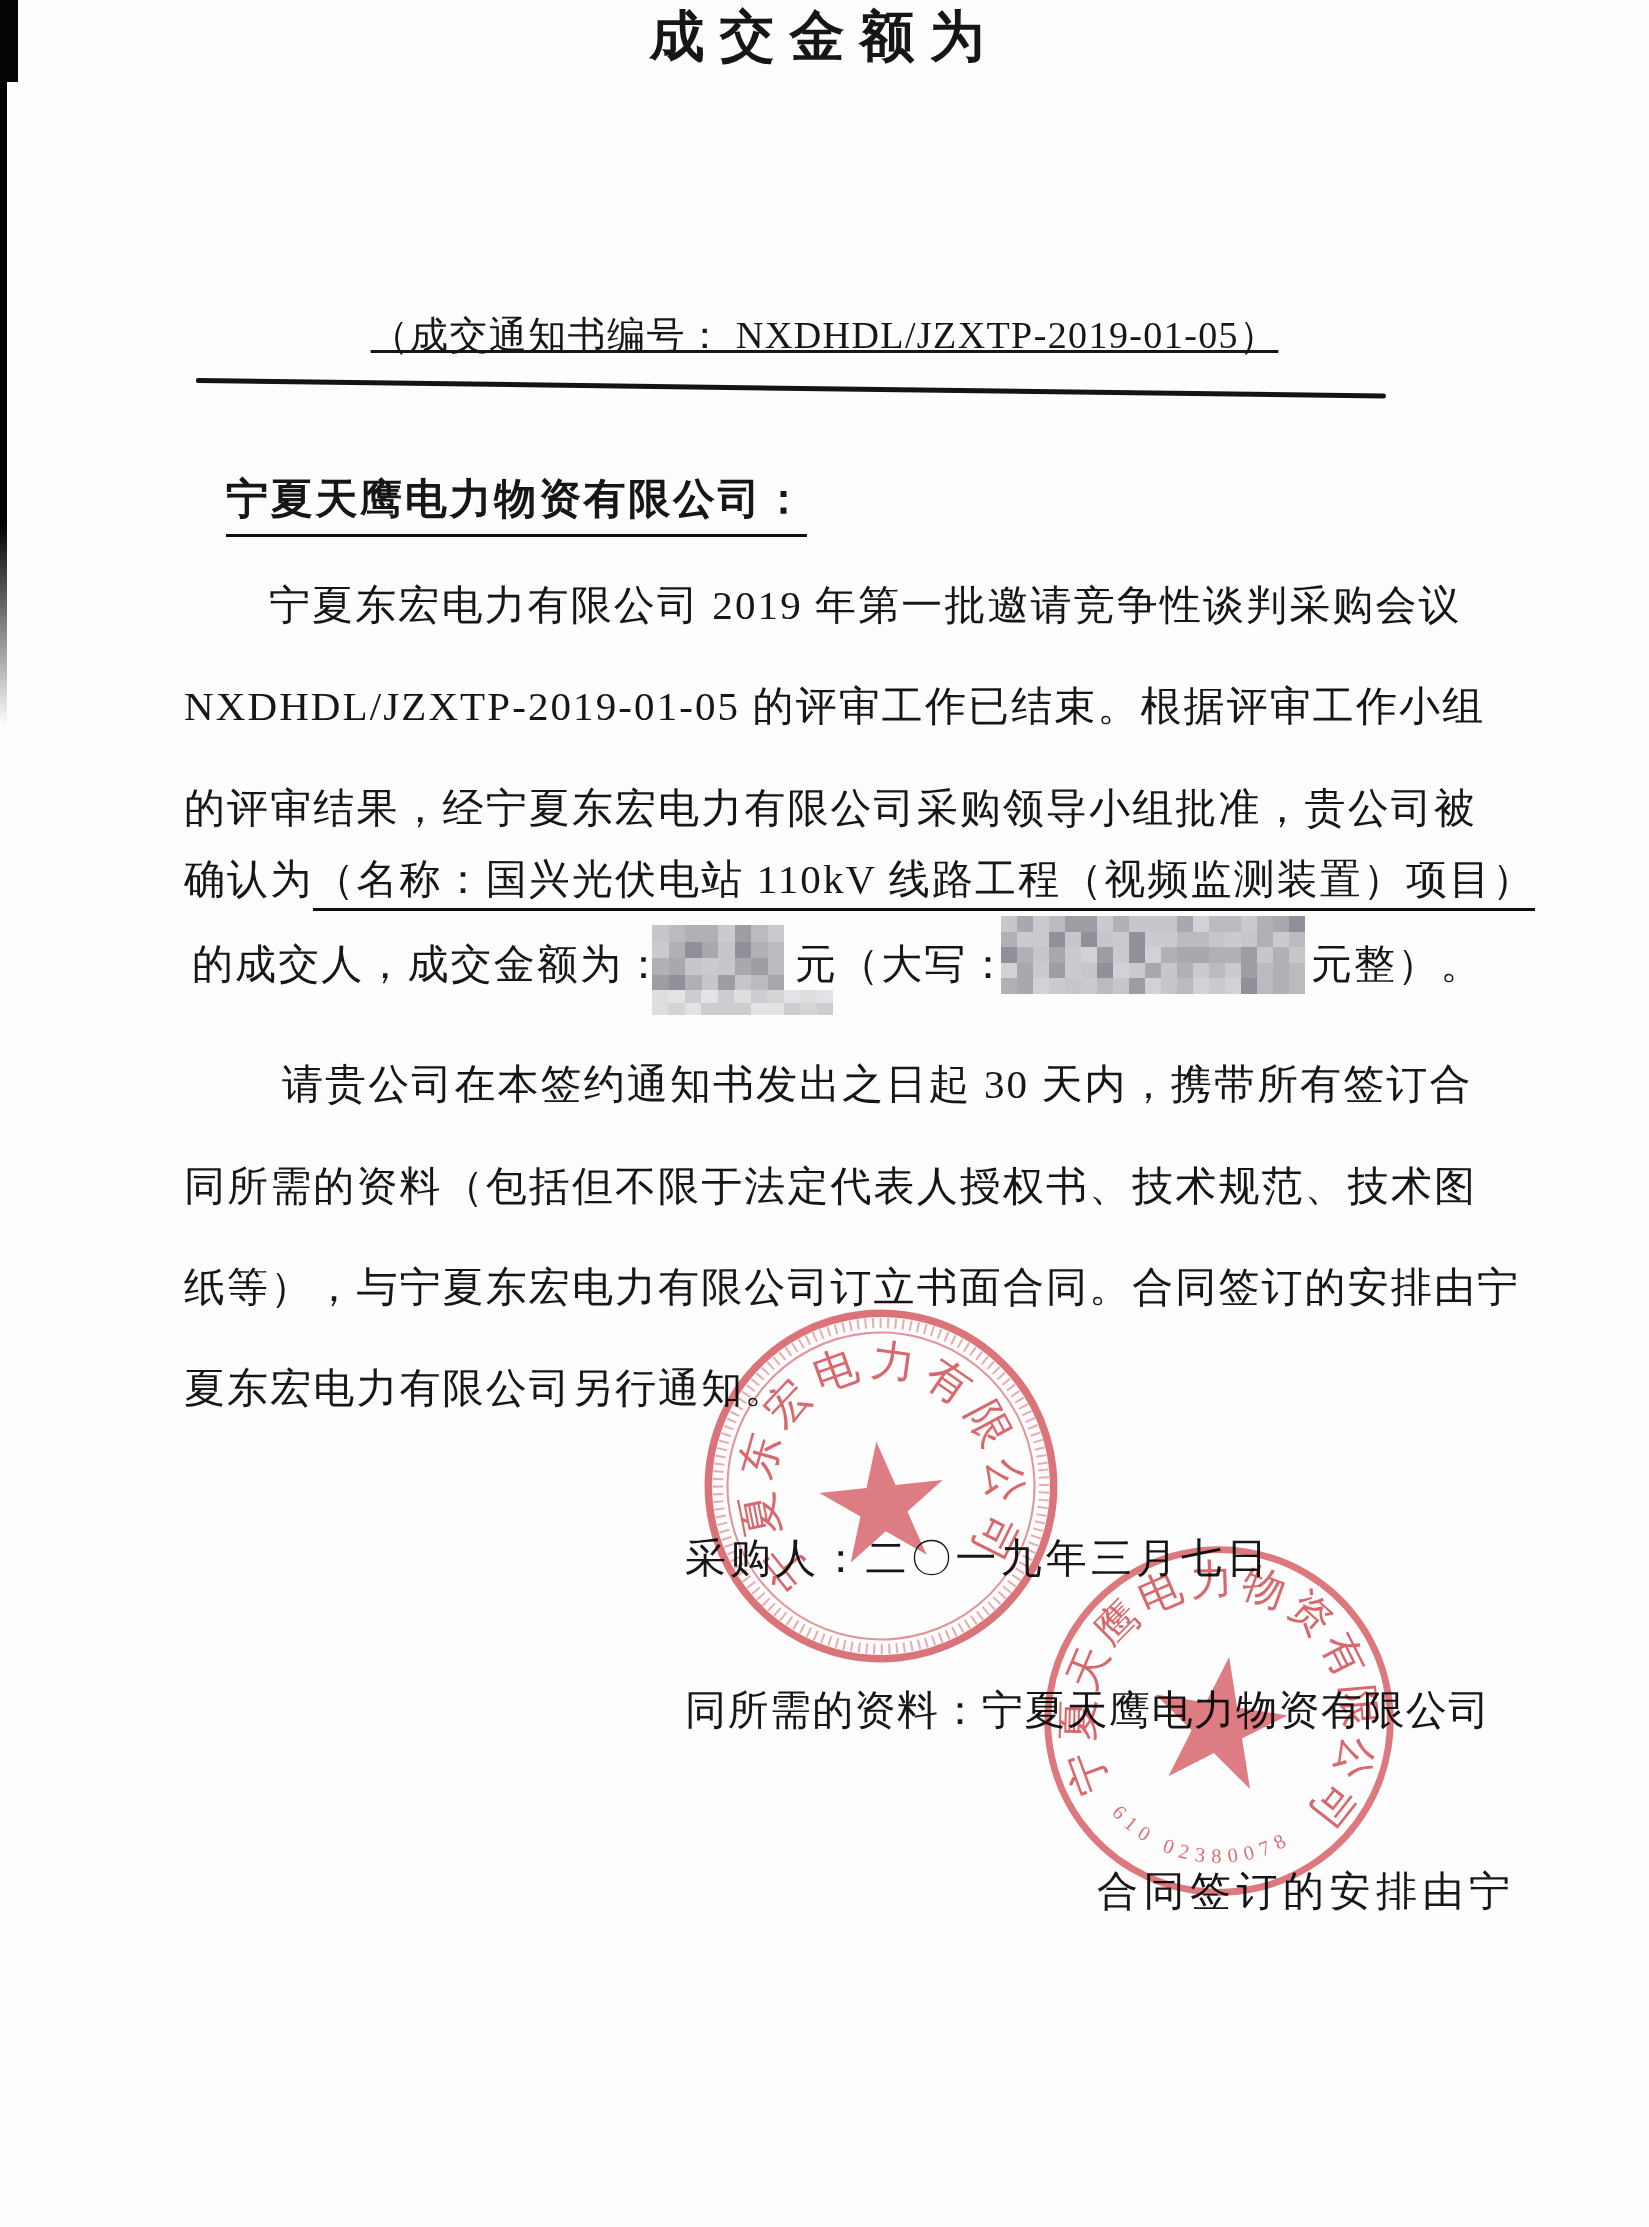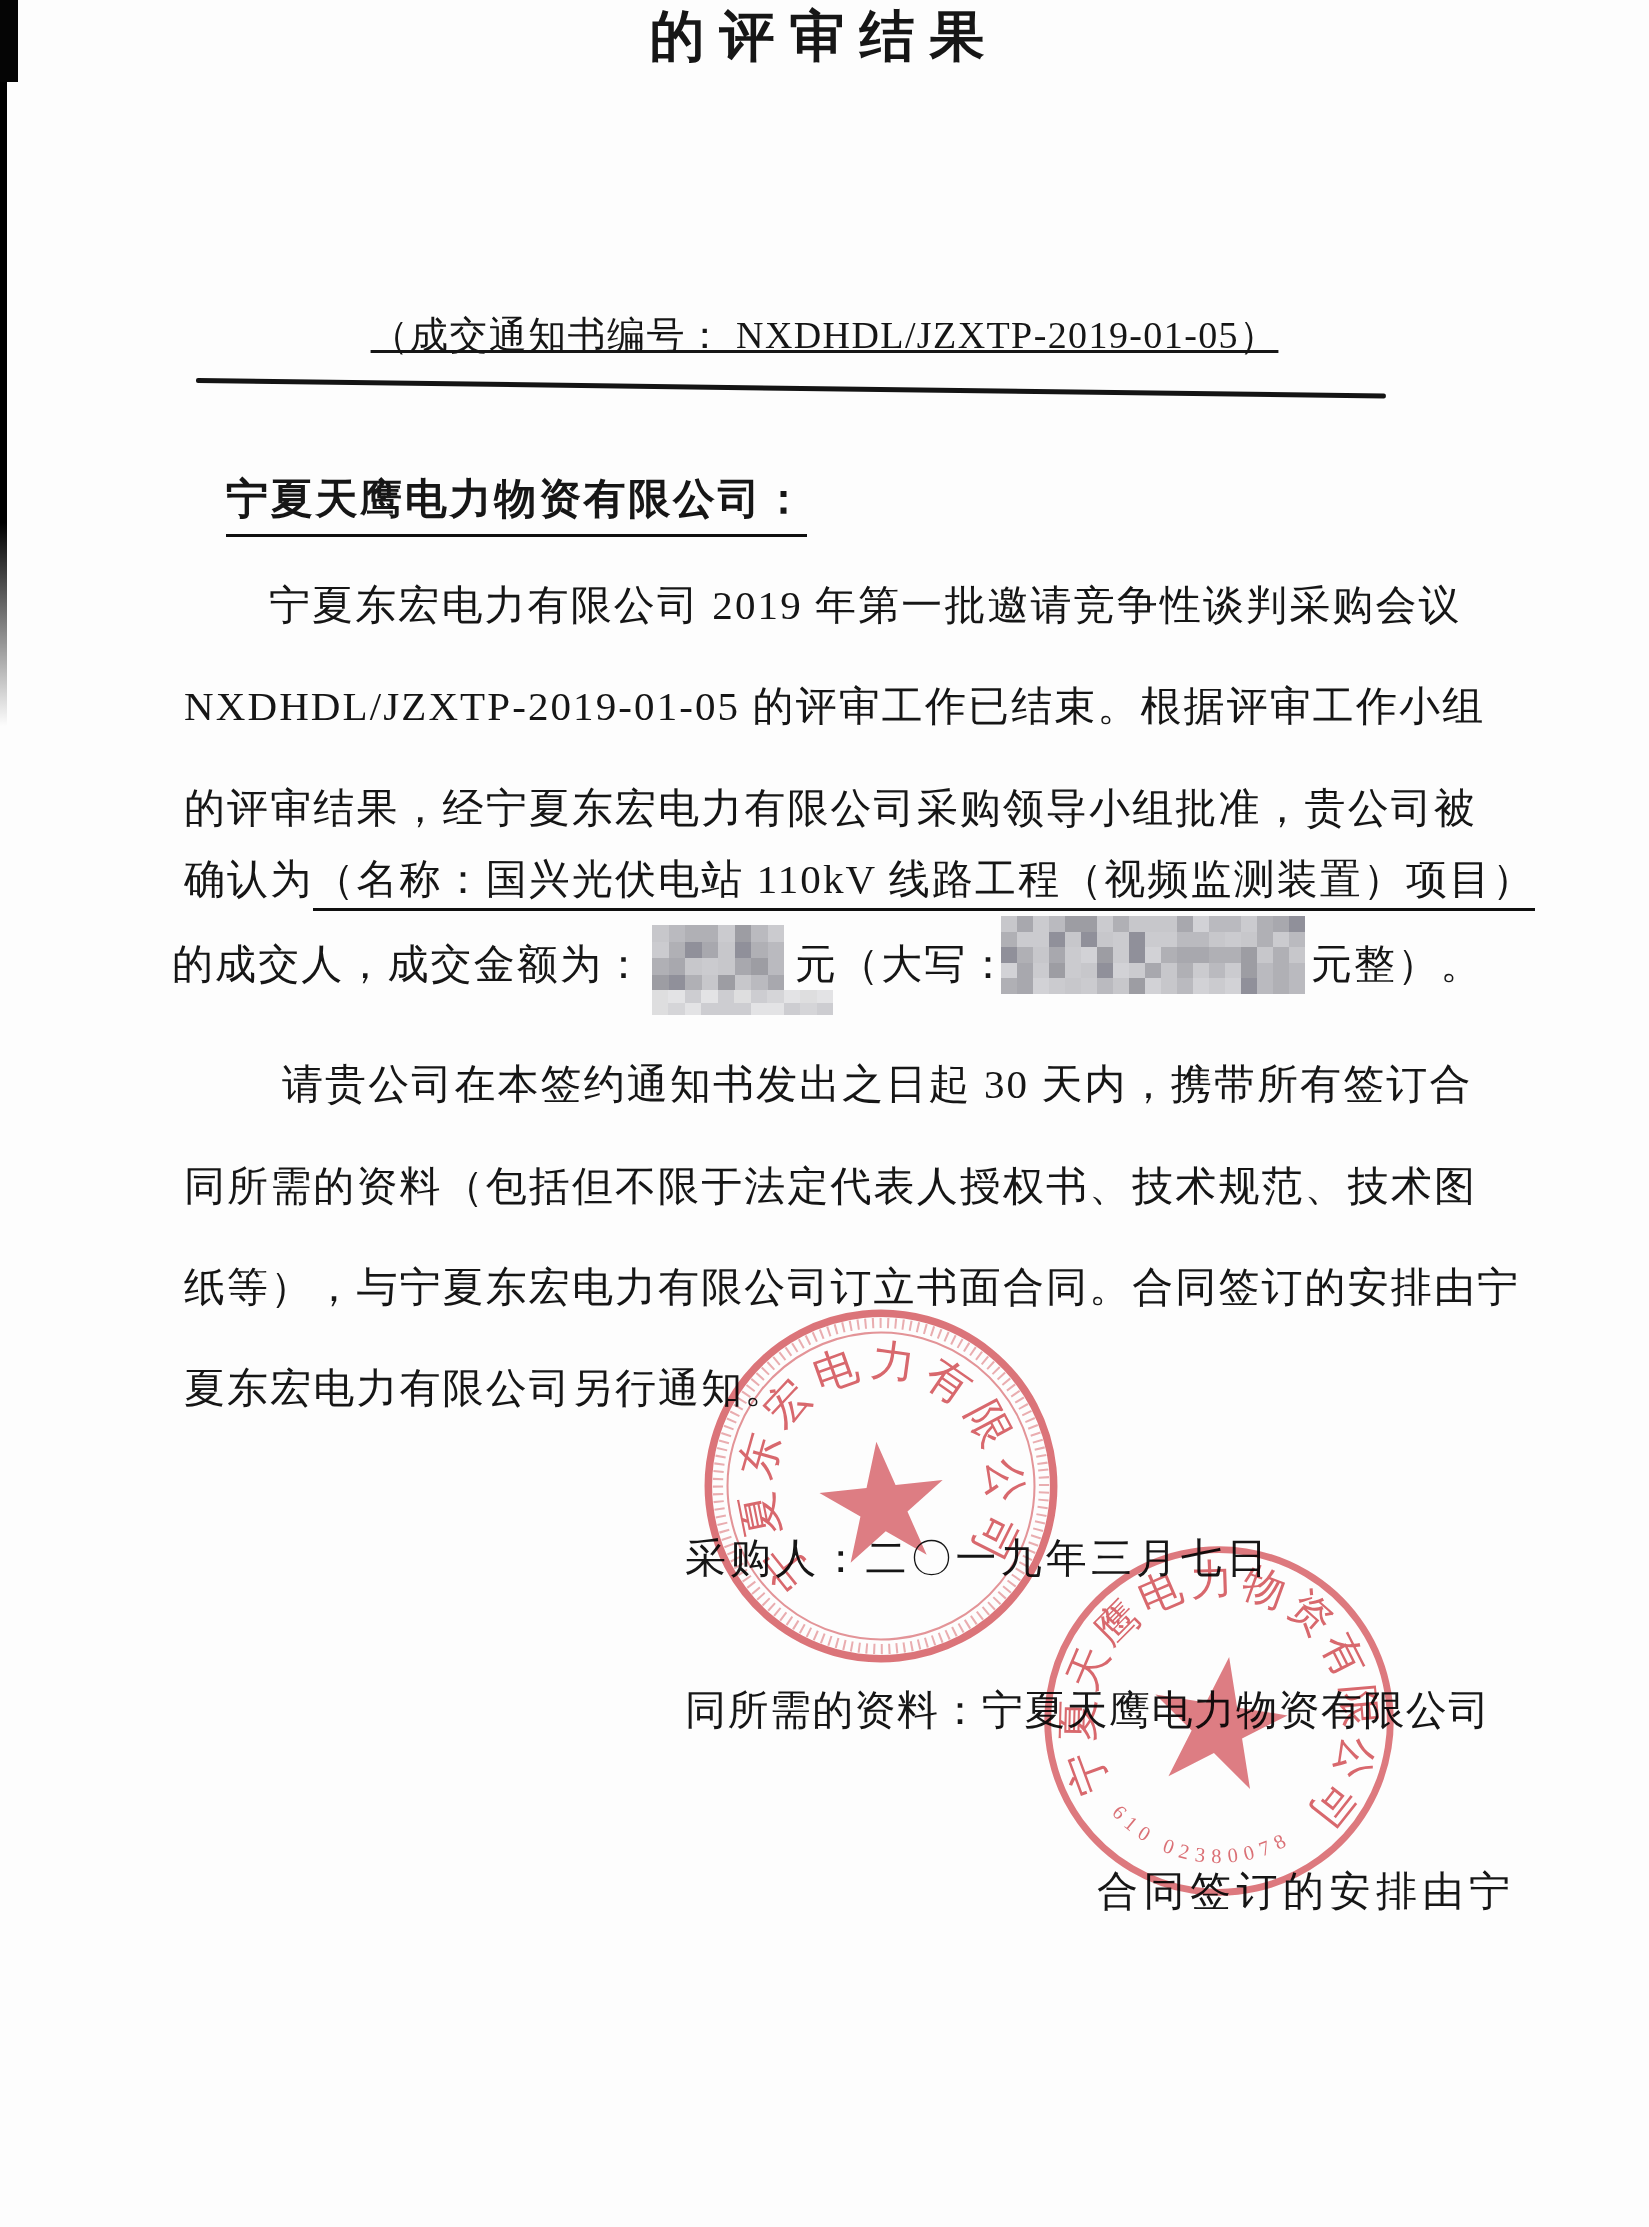--- a/index.html
+++ b/index.html
@@ -24,37 +24,37 @@
   .mosaic i{display:block;width:100%;height:100%;}
   .stamp{position:absolute;mix-blend-mode:multiply;opacity:.85;}
   .stamp text{font-family:"Liberation Serif","DejaVu Serif",serif;}
 </style>
 </head>
 <body>
 
 <div class="edge-artifact-a"></div>
 <div class="edge-artifact-b"></div>
 
-<div class="abs title" style="left:0;top:300;width:1649px;text-align:center;">的评审结果</div>
+<div class="abs title" style="left:0;top:300;width:1649px;text-align:center;">成交金额为</div>
 
 <div class="abs notice-no" style="left:0;top:310px;width:1649px;text-align:center;">（成交通知书编号：  NXDHDL/JZXTP-2019-01-05）</div>
 
 <div class="rule" style="left:196px;top:378px;width:1190px;"></div>
 
 <div class="abs addressee" style="left:226px;top:471px;">宁夏天鹰电力物资有限公司：</div>
 
 <div class="abs doc-text" style="left:269px;top:581px;">宁夏东宏电力有限公司 2019 年第一批邀请竞争性谈判采购会议</div>
 <div class="abs doc-text" style="left:184px;top:682px;">NXDHDL/JZXTP-2019-01-05 的评审工作已结束。根据评审工作小组</div>
 <div class="abs doc-text" style="left:184px;top:784px;">的评审结果，经宁夏东宏电力有限公司采购领导小组批准，贵公司被</div>
 
 <div class="abs doc-text" style="left:184px;top:855px;">
   <span>确认为</span><span class="underlined">（名称：国兴光伏电站 110kV 线路工程（视频监测装置）项目）</span>
 </div>
 
-<div class="abs doc-text" style="left:172px;top:940px;">的成交人，成交金额为：</div>
+<div class="abs doc-text" style="left:192px;top:940px;">的成交人，成交金额为：</div>
 <div class="mosaic" style="left: 652px; top: 925px; width: 132px; height: 66px; display: grid; grid-template-columns: repeat(8, 1fr); grid-template-rows: repeat(4, 1fr);">
     <i style="background: rgb(199, 199, 203);"></i>
     <i style="background: rgb(186, 186, 191);"></i>
     <i style="background: rgb(176, 176, 181);"></i>
     <i style="background: rgb(176, 176, 181);"></i>
     <i style="background: rgb(203, 203, 207);"></i>
     <i style="background: rgb(157, 157, 163);"></i>
     <i style="background: rgb(186, 186, 191);"></i>
     <i style="background: rgb(203, 203, 207);"></i>
     <i style="background: rgb(203, 203, 207);"></i>

